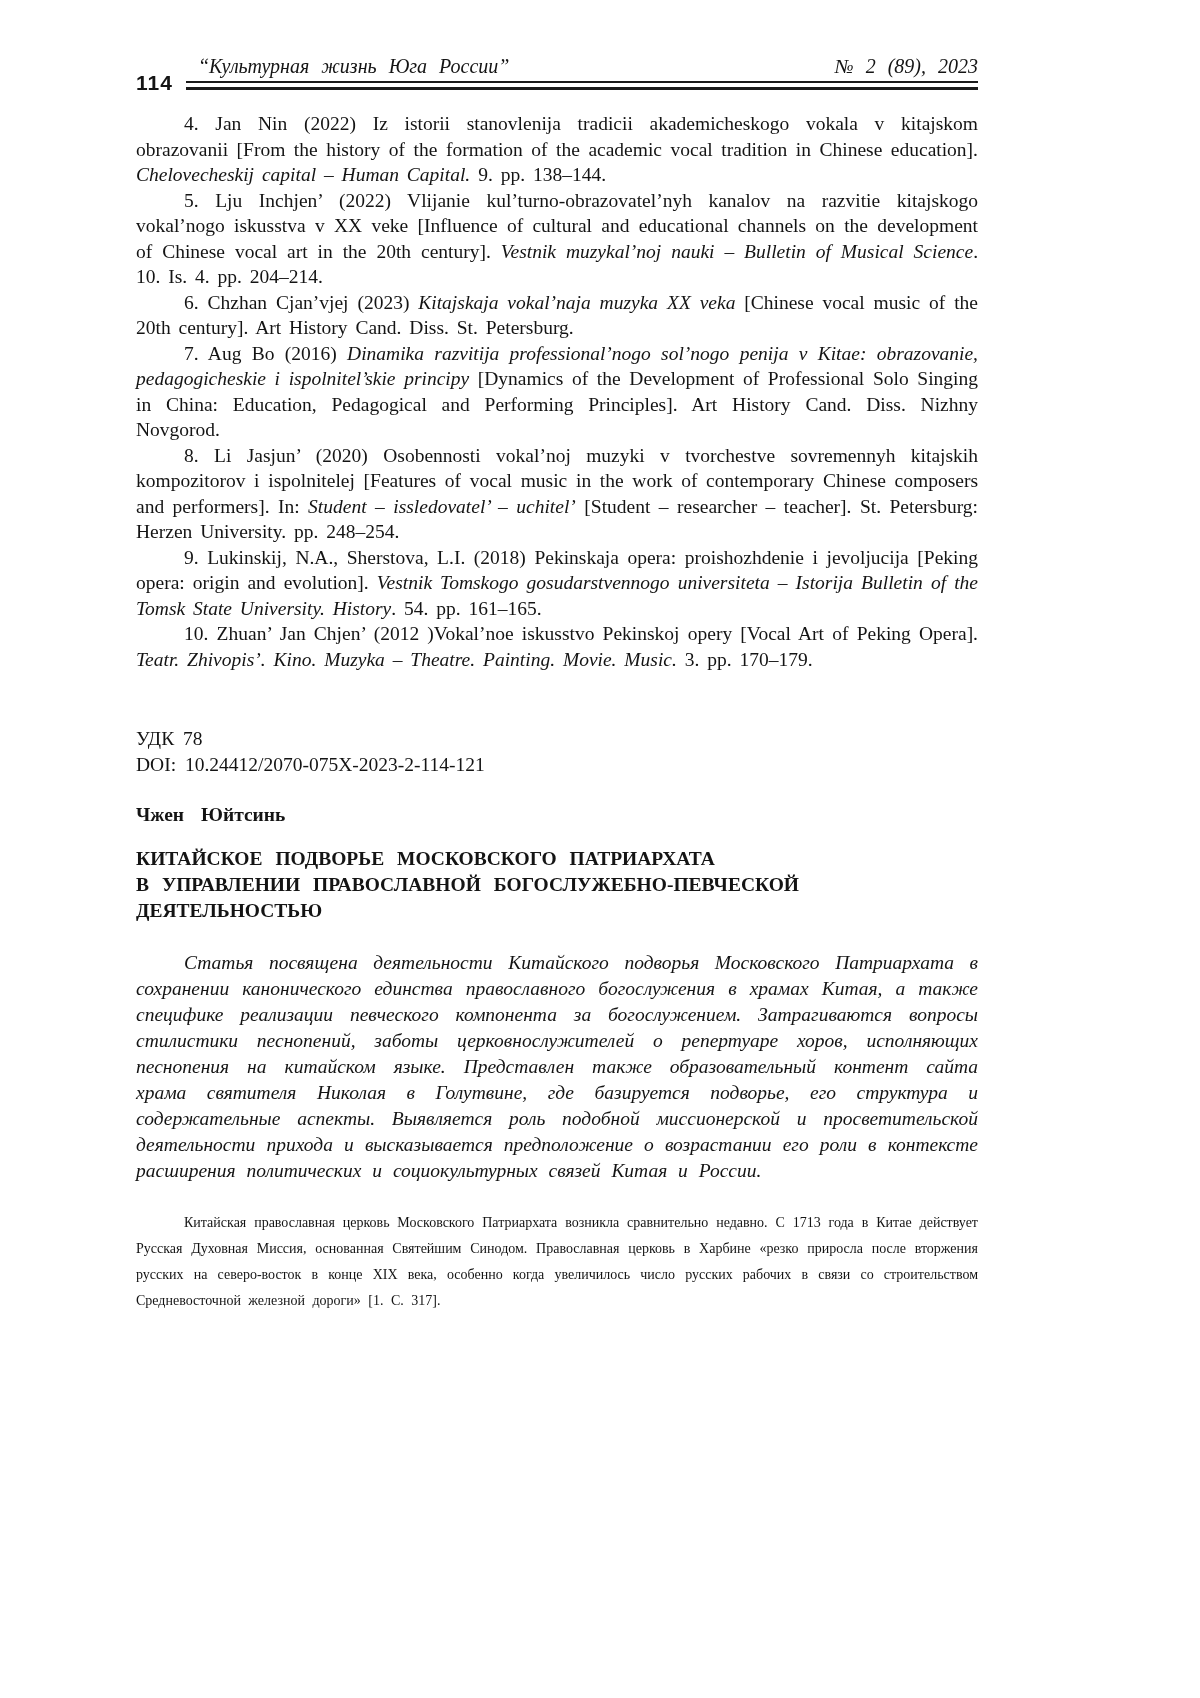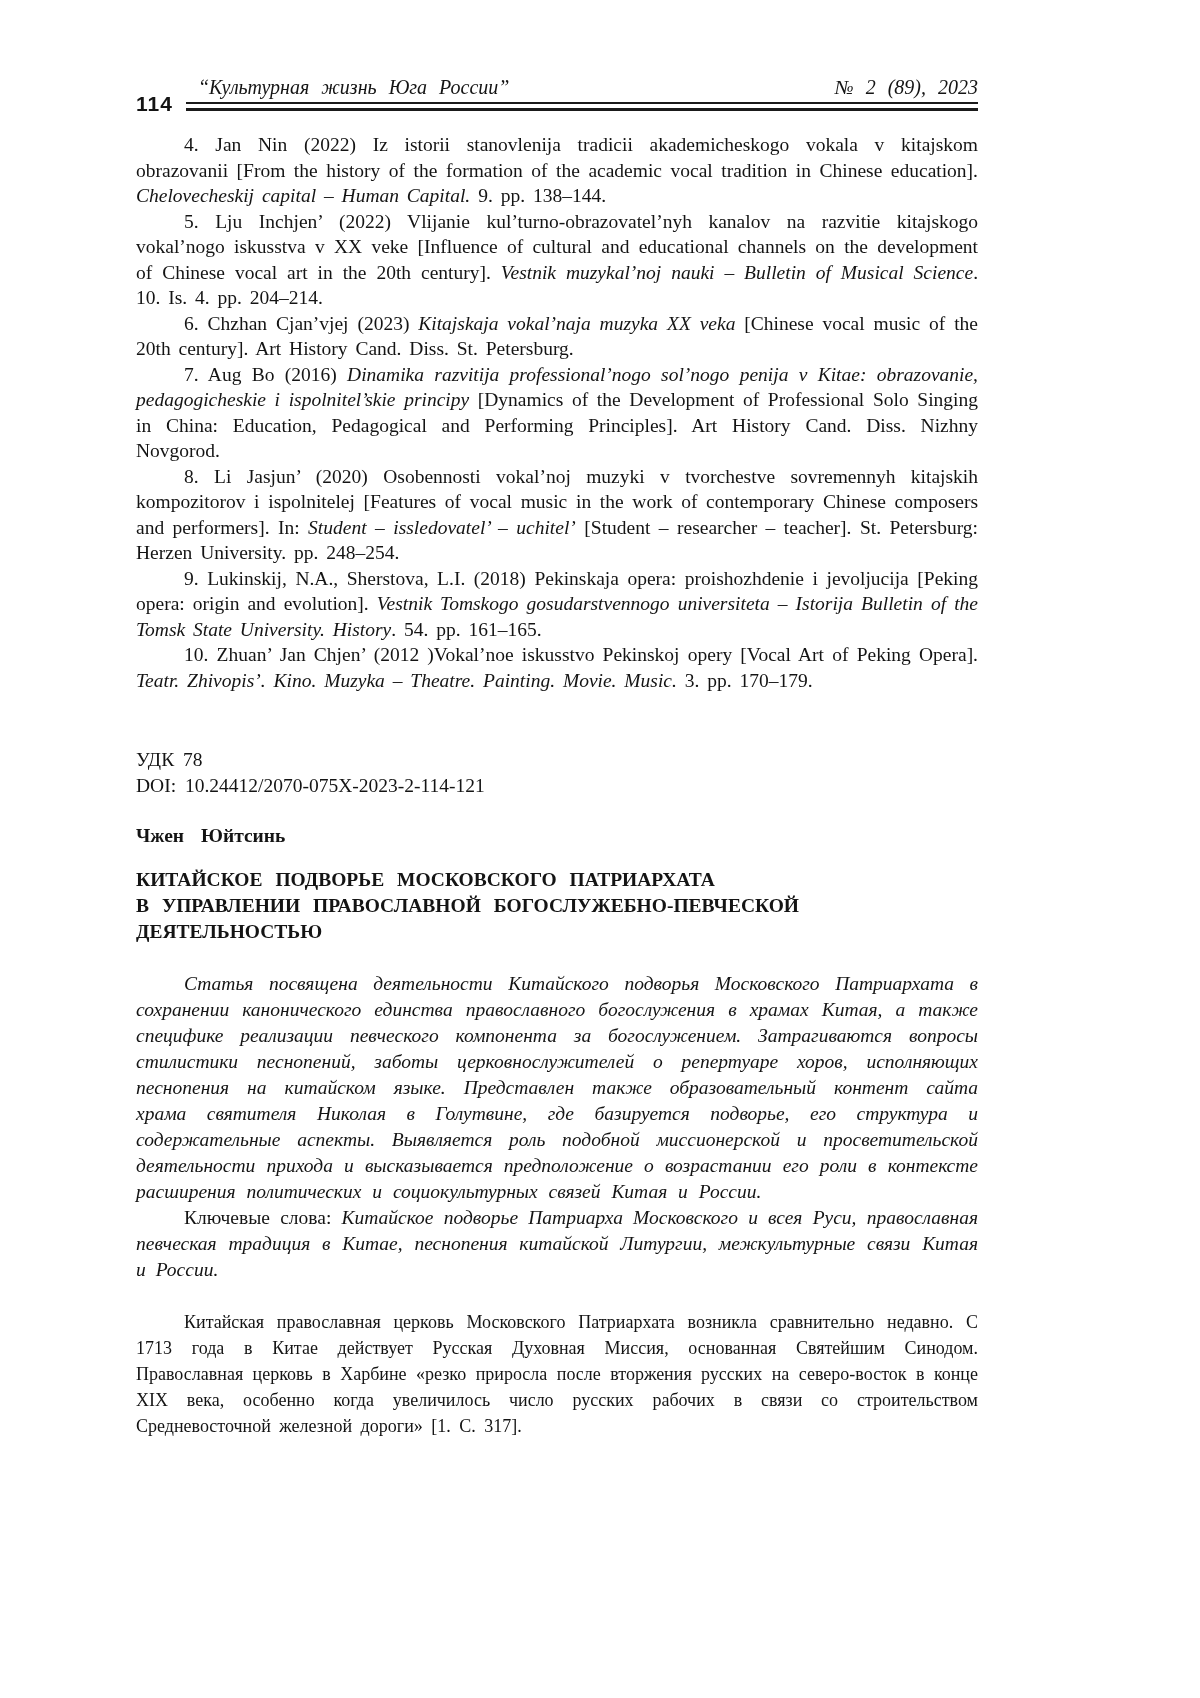--- a/index.html
+++ b/index.html
@@ -13,21 +13,21 @@
     overflow: hidden;
   }
   .content {
     position: absolute;
     left: 136px;
     top: 0;
     width: 842px;
   }
 
   
-  .header { position: relative; margin-top: 76px; }
+  .header { position: relative; margin-top: 55px; }
   .header-top {
     display: flex;
     justify-content: space-between;
     align-items: baseline;
     padding-left: 62px;
     font-style: italic;
     font-size: 20px;
     word-spacing: 7px;
   }
   .rules {
@@ -94,21 +94,21 @@
     font-size: 19.5px;
     line-height: 26px;
     word-spacing: 5px;
   }
   .keywords .label { font-style: normal; }
   .keywords .kw { font-style: italic; }
   .body-par {
     margin: 26px 0 0 0;
     text-indent: 48px;
     text-align: justify;
-    font-size: 18px;
+    font-size: 14px;
     line-height: 26px;
     word-spacing: 4px;
   }
 </style>
 </head>
 <body>
 
 <div class="page">
   <div class="content">
 
@@ -137,20 +137,17 @@
     </div>
 
     <p class="author">Чжен Юйтсинь</p>
 
     <h1 class="title">КИТАЙСКОЕ ПОДВОРЬЕ МОСКОВСКОГО ПАТРИАРХАТА
 В УПРАВЛЕНИИ ПРАВОСЛАВНОЙ БОГОСЛУЖЕБНО-ПЕВЧЕСКОЙ
 ДЕЯТЕЛЬНОСТЬЮ</h1>
 
     <p class="abstract">Статья посвящена деятельности Китайского подворья Московского Патриархата в сохранении канонического единства православного богослужения в храмах Китая, а также специфике реализации певческого компонента за богослужением. Затрагиваются вопросы стилистики песнопений, заботы церковнослужителей о репертуаре хоров, исполняющих песнопения на китайском языке. Представлен также образовательный контент сайта храма святителя Николая в Голутвине, где базируется подворье, его структура и содержательные аспекты. Выявляется роль подобной миссионерской и просветительской деятельности прихода и высказывается предположение о возрастании его роли в контексте расширения политических и социокультурных связей Китая и России.</p>
 
-    <p class="keywords">
-      <span class="label">Ключевые слова: </span><span class="kw">Китайское подворье Патриарха Московского и всея Руси, православная певческая традиция в Китае, песнопения китайской Литургии, межкультурные связи Китая и России.</span>
-    </p>
 
     <p class="body-par">Китайская православная церковь Московского Патриархата возникла сравнительно недавно. С 1713 года в Китае действует Русская Духовная Миссия, основанная Святейшим Синодом. Православная церковь в Харбине «резко приросла после вторжения русских на северо-восток в конце XIX века, особенно когда увеличилось число русских рабочих в связи со строительством Средневосточной железной дороги» [1. С. 317].</p>
 
   </div>
 </div>
 
 </body></html>

